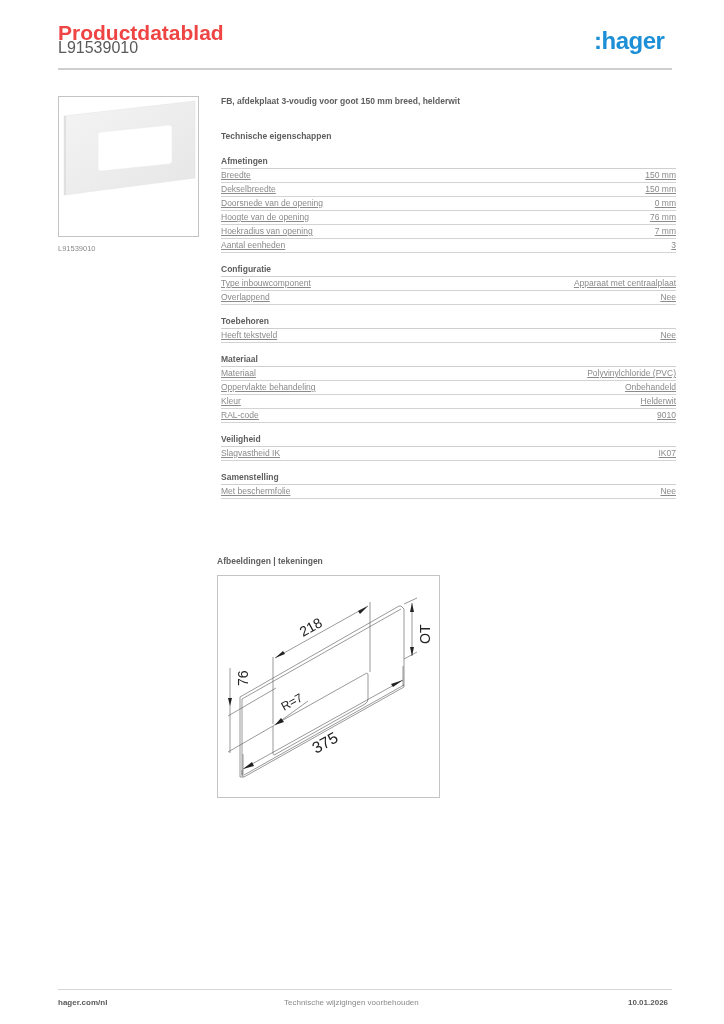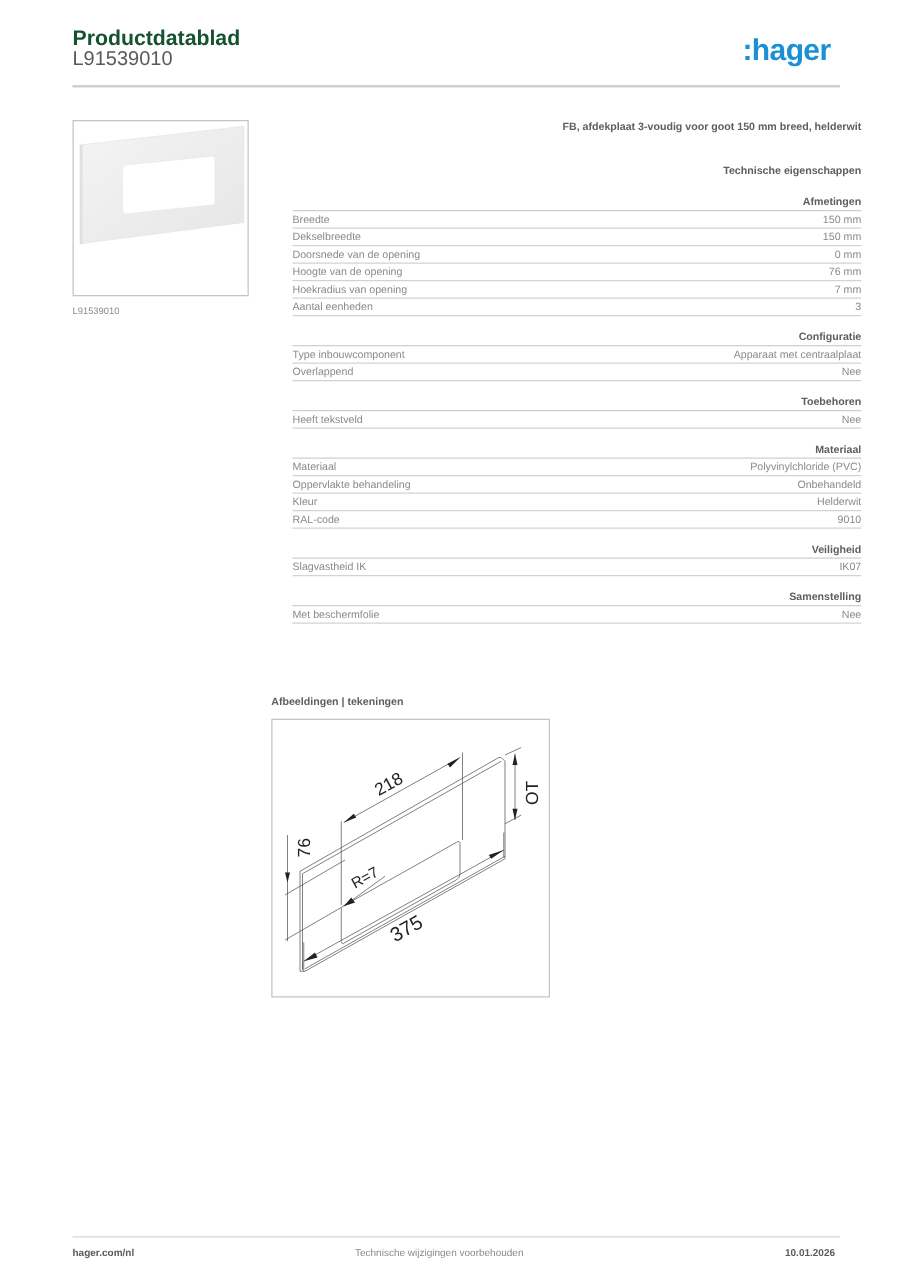--- a/index.html
+++ b/index.html
@@ -1,35 +1,35 @@
 <!DOCTYPE html>
 <html><head>
   <meta charset="utf-8">
   <style>
     html, body { margin: 0; padding: 0; background: #ffffff; }
     body { width: 724px; height: 1024px; position: relative; overflow: hidden;
            font-family: "Liberation Sans", sans-serif; color: #6f6f6f; }
     .abs { position: absolute; }
-    .title { left: 58px; top: 21px; font-size: 17px; font-weight: bold; color: #14532d; }
+    .title { left: 58px; top: 21px; font-size: 21px; font-weight: bold; color: #ef4444; }
     .subtitle { left: 58px; top: 39px; font-size: 16px; color: #5a5a5a; }
     .logo { left: 594px; top: 27px; font-size: 24px; font-weight: bold; color: #1c8fd6; letter-spacing: -0.5px; }
     .header-rule { left: 58px; top: 68px; width: 614px; height: 1.5px; background: #cfcfcf; }
     .thumb { left: 58px; top: 96px; width: 141px; height: 141px; border: 1px solid #c4c4c4; box-sizing: border-box; background: #fff; }
     .thumb svg { position: absolute; left: 0; top: 0; }
     .thumb-caption { left: 58px; top: 244px; font-size: 7.5px; color: #8a8a8a; }
-    .content { left: 234px; top: 96px; width: 455px; text-align: right; }
+    .content { left: 221px; top: 96px; width: 455px; }
     .product-desc { font-size: 8.5px; font-weight: bold; color: #5e5e5e; margin: 0; height: 14px; }
     .tech-title { font-size: 8.5px; font-weight: bold; color: #5e5e5e; margin-top: 21px; height: 14px; }
     .section { margin-top: 10px; }
     .section:first-of-type { margin-top: 13px; }
     .section-title { font-size: 8.5px; font-weight: bold; color: #5e5e5e; height: 12px; line-height: 12px;
                      border-bottom: 1.5px solid #cfcfcf; padding-bottom: 1px; }
     .row { display: flex; justify-content: space-between; font-size: 8.5px; color: #8a8a8a;
            height: 13px; line-height: 13px; border-bottom: 1px solid #d3d3d3; }
-    .row span { white-space: nowrap; }
+    .row span { white-space: nowrap; text-decoration: underline; }
     .images-title { left: 217px; top: 556px; font-size: 8.5px; font-weight: bold; color: #5e5e5e; text-align: right; }
     .drawing { left: 217px; top: 575px; width: 223px; height: 223px; border: 1px solid #c4c4c4; box-sizing: border-box; background: #fff; }
     .drawing svg { position: absolute; left: 0; top: 0; }
     .footer-rule { left: 58px; top: 989px; width: 614px; height: 1px; background: #d6d6d6; }
     .footer-left { left: 58px; top: 998px; font-size: 8px; font-weight: bold; color: #5a5a5a; }
     .footer-center { left: 284px; top: 998px; font-size: 8px; color: #8a8a8a; }
     .footer-right { left: 628px; top: 998px; font-size: 8px; font-weight: bold; color: #5a5a5a; }
   </style>
 </head>
 <body>

